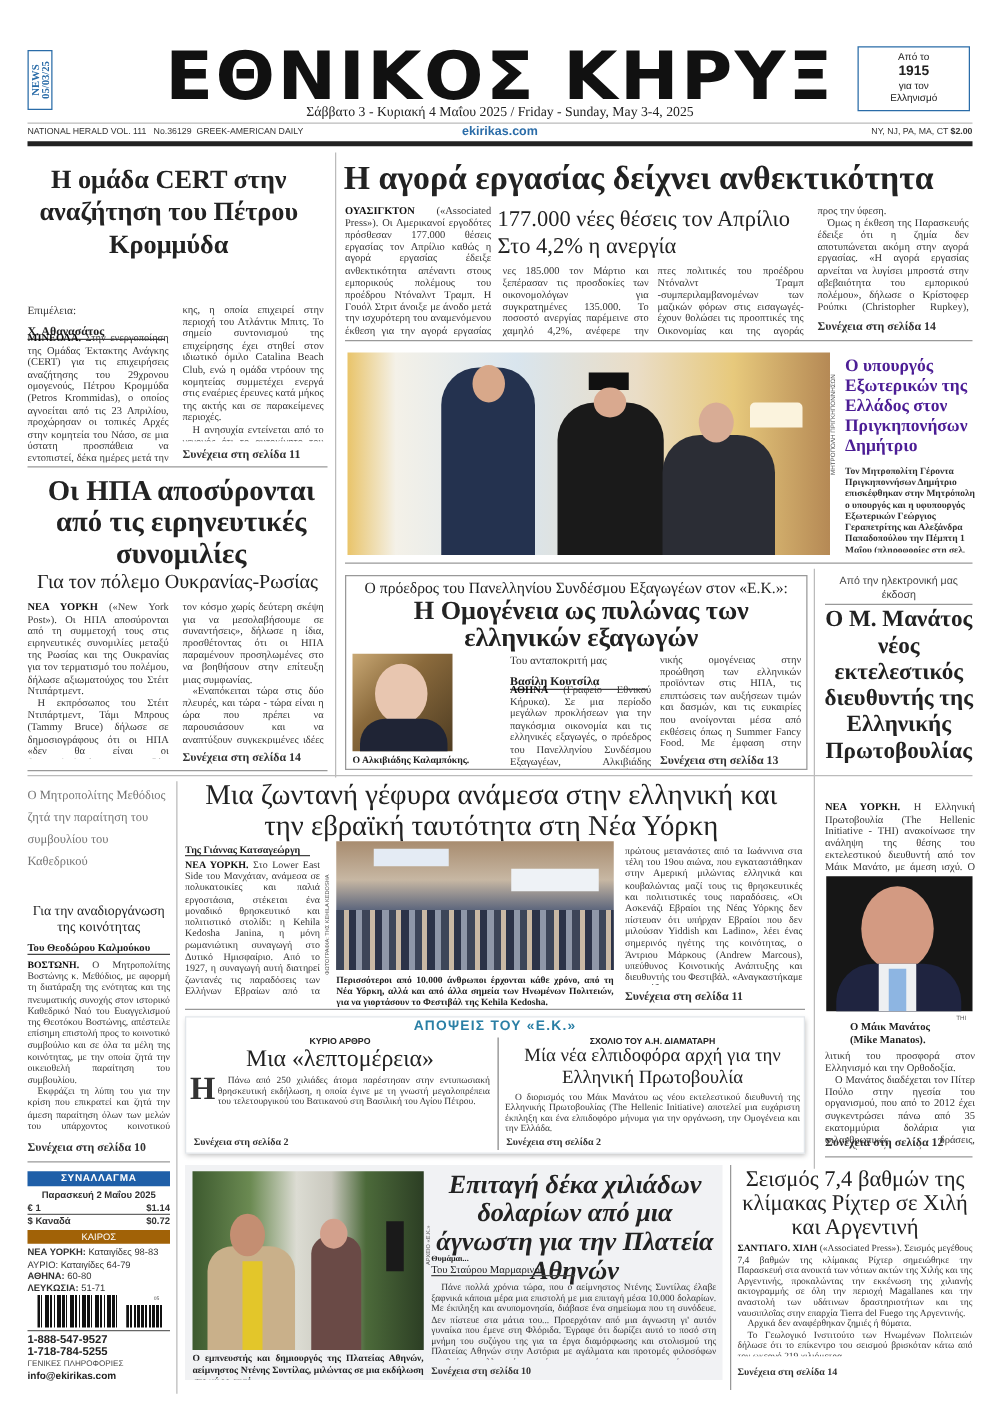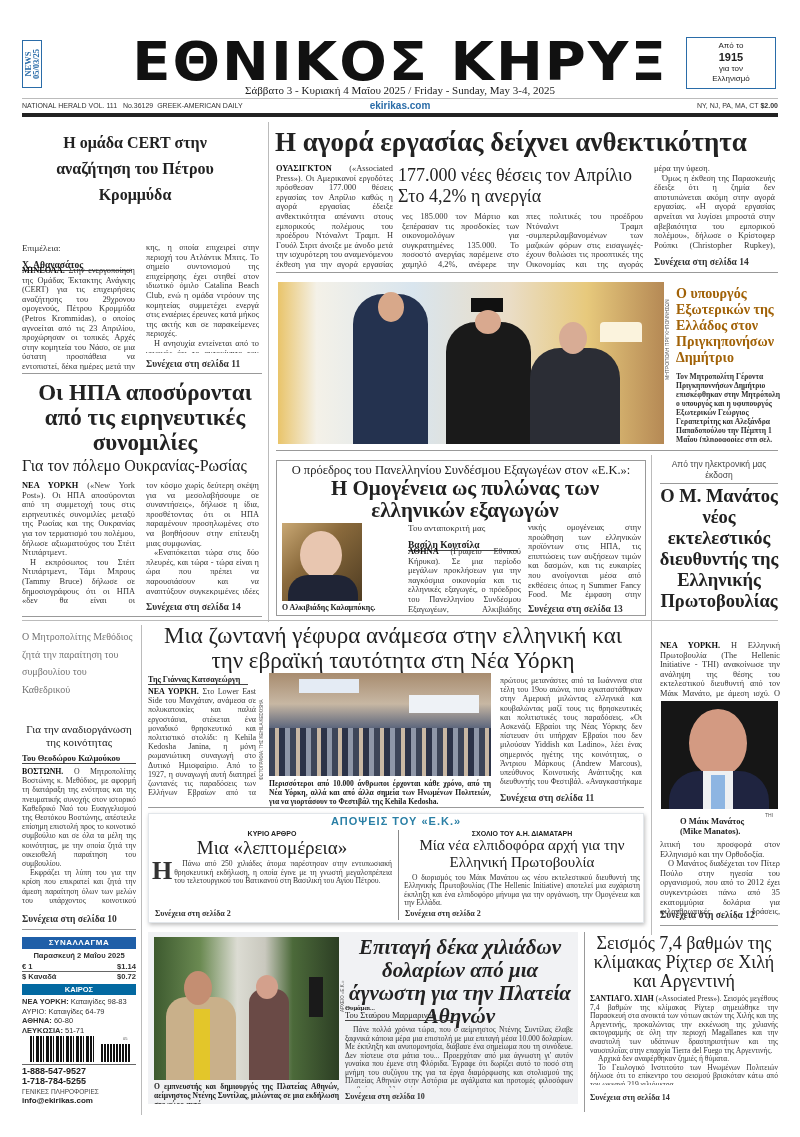--- a/index.html
+++ b/index.html
@@ -42,21 +42,21 @@
 
 <div class="hr" style="left:22px;top:98px;width:756px;background:#bbb"></div>
 <div class="abs sans" style="left:22px;top:102px;font-size:7px;color:#333;white-space:pre">NATIONAL HERALD VOL. 111   No.36129  GREEK-AMERICAN DAILY</div>
 <div class="abs sans" style="left:360px;top:100px;width:80px;text-align:center;font-size:10px;font-weight:bold;color:#2a6ca8">ekirikas.com</div>
 <div class="abs sans" style="right:22px;top:102px;font-size:7px;color:#333">
   <span>NY, NJ, PA, MA, CT</span>
   <b>$2.00</b>
 </div>
 <div class="abs" style="left:22px;top:113px;width:756px;height:4px;background:#222"></div>
 
-<h1 class="abs serif" style="left:30px;top:130px;width:210px;text-align:center;font-size:16px;line-height:26px;font-weight:bold;color:#222">Η ομάδα CERT στην αναζήτηση του Πέτρου Κρομμύδα</h1>
+<h1 class="abs serif" style="left:30px;top:130px;width:210px;text-align:center;font-size:21px;line-height:26px;font-weight:bold;color:#222">Η ομάδα CERT στην αναζήτηση του Πέτρου Κρομμύδα</h1>
 <div class="abs" style="left:22px;top:243px;width:120px">
   <div class="byline">Επιμέλεια:</div>
   <div class="byname" style="width:110px">Χ. Αθανασάτος</div>
 </div>
 <div class="abs body" style="left:22px;top:266px;width:113px;height:104px">
   <p class="noind"><span class="lead">ΜΙΝΕΟΛΑ.</span> <span>Στην ενεργοποίηση της Ομάδας Έκτακτης Ανάγκης (CERT) για τις επιχειρήσεις αναζήτησης του 29χρονου ομογενούς, Πέτρου Κρομμύδα (Petros Krommidas), ο οποίος αγνοείται από τις 23 Απριλίου, προχώρησαν οι τοπικές Αρχές στην κομητεία του Νάσο, σε μια ύστατη προσπάθεια να εντοπιστεί, δέκα ημέρες μετά την εξαφάνισή του.</span></p>
 
 </div>
 <div class="abs body" style="left:146px;top:243px;width:113px;height:110px">
   <p class="noind">κης, η οποία επιχειρεί στην περιοχή του Ατλάντικ Μπιτς. Το σημείο συντονισμού της επιχείρησης έχει στηθεί στον ιδιωτικό όμιλο Catalina Beach Club, ενώ η ομάδα ντρόουν της κομητείας συμμετέχει ενεργά στις εναέριες έρευνες κατά μήκος της ακτής και σε παρακείμενες περιοχές.</p>
@@ -77,43 +77,43 @@
   <div>Στο 4,2% η ανεργία</div>
 </div>
 <div class="abs body" style="left:402px;top:212px;width:117px;height:58px">
   <p class="noind">νες 185.000 τον Μάρτιο και ξεπέρασαν τις προσδοκίες των οικονομολόγων για συγκρατημένες 135.000. Το ποσοστό ανεργίας παρέμεινε στο χαμηλό 4,2%, ανέφερε την Παρασκευή το υπουργείο Εργασίας.</p>
 
 </div>
 <div class="abs body" style="left:526px;top:212px;width:117px;height:58px">
   <p class="noind">πτες πολιτικές του προέδρου Ντόναλντ Τραμπ -συμπεριλαμβανομένων των μαζικών φόρων στις εισαγωγές- έχουν θολώσει τις προοπτικές της Οικονομίας και της αγοράς εργασίας και έχουν αυξήσει τους φόβους ότι η αμερικανική οικονομία οδεύει</p>
 </div>
 <div class="abs body" style="left:654px;top:164px;width:121px;height:86px">
-  <p class="noind">μέρα την ύφεση.</p>
+  <p class="noind">προς την ύφεση.</p>
   <p>Όμως η έκθεση της Παρασκευής έδειξε ότι η ζημία δεν αποτυπώνεται ακόμη στην αγορά εργασίας. «Η αγορά εργασίας αρνείται να λυγίσει μπροστά στην αβεβαιότητα του εμπορικού πολέμου», δήλωσε ο Κρίστοφερ Ρούπκι (Christopher Rupkey), επικεφαλής οικονομολόγος της fwdbonds, μιας εταιρείας ερευνών για τις χρηματο-</p>
 </div>
 <div class="abs cont" style="left:654px;top:257px">Συνέχεια στη σελίδα 14</div>
 <div class="hr" style="left:276px;top:272px;width:502px"></div>
 
 <div class="photo" style="left:278px;top:282px;width:386px;height:162px;background:linear-gradient(90deg,#e9c46a 0%,#f4f1e8 10%,#d9e5ee 35%,#eaddc6 60%,#e7c97c 80%,#b58955 100%)">
   <div style="position:absolute;left:75px;top:12px;width:75px;height:150px;background:#24324f;border-radius:30px 30px 0 0"></div>
   <div style="position:absolute;left:100px;top:10px;width:26px;height:30px;background:#d8a88a;border-radius:50%"></div>
   <div style="position:absolute;left:168px;top:40px;width:85px;height:122px;background:#1a1a1a;border-radius:30px 30px 0 0"></div>
   <div style="position:absolute;left:193px;top:16px;width:32px;height:14px;background:#111"></div>
   <div style="position:absolute;left:197px;top:28px;width:26px;height:24px;background:#d9a98f;border-radius:50%"></div>
   <div style="position:absolute;left:252px;top:66px;width:90px;height:96px;background:#2b2d35;border-radius:30px 30px 0 0"></div>
   <div style="position:absolute;left:281px;top:40px;width:28px;height:32px;background:#d8ac95;border-radius:50%"></div>
   <div style="position:absolute;left:322px;top:40px;width:42px;height:20px;background:#fbf3dd;border-radius:4px 4px 0 0"></div>
 </div>
 <div class="abs sans" style="left:664px;top:380px;font-size:5px;color:#555;transform:rotate(-90deg);transform-origin:left top;white-space:nowrap">ΜΗΤΡΟΠΟΛΗ ΠΡΙΓΚΗΠΟΝΝΗΣΩΝ</div>
-<h2 class="abs serif" style="left:676px;top:286px;width:108px;font-size:14px;line-height:16px;font-weight:bold;color:#a16207">Ο υπουργός Εξωτερικών της Ελλάδος στον Πριγκηπονήσων Δημήτριο</h2>
+<h2 class="abs serif" style="left:676px;top:286px;width:108px;font-size:14px;line-height:16px;font-weight:bold;color:#4c1d95">Ο υπουργός Εξωτερικών της Ελλάδος στον Πριγκηπονήσων Δημήτριο</h2>
 <div class="abs body" style="left:676px;top:372px;width:104px;height:70px;font-weight:bold;font-size:7.6px;line-height:9px;text-align:left">Τον Μητροπολίτη Γέροντα Πριγκηποννήσων Δημήτριο επισκέφθηκαν στην Μητρόπολη ο υπουργός και η υφυπουργός Εξωτερικών Γεώργιος Γεραπετρίτης και Αλεξάνδρα Παπαδοπούλου την Πέμπτη 1 Μαΐου (πληροφορίες στη σελ. 10).</div>
 <div class="hr" style="left:276px;top:450px;width:502px"></div>
 
 <h1 class="abs serif" style="left:30px;top:380px;width:230px;text-align:center;font-size:23px;line-height:25px;font-weight:bold;color:#222">Οι ΗΠΑ αποσύρονται από τις ειρηνευτικές συνομιλίες</h1>
-<div class="abs serif" style="left:22px;top:457px;width:240px;font-size:16px;color:#222">Για τον πόλεμο Ουκρανίας-Ρωσίας</div>
+<div class="abs serif" style="left:22px;top:457px;width:240px;text-align:center;font-size:16px;color:#222">Για τον πόλεμο Ουκρανίας-Ρωσίας</div>
 <div class="abs body" style="left:22px;top:481px;width:113px;height:126px">
   <p class="noind"><span class="lead">ΝΕΑ ΥΟΡΚΗ</span> <span>(«New York Post»). Οι ΗΠΑ αποσύρονται από τη συμμετοχή τους στις ειρηνευτικές συνομιλίες μεταξύ της Ρωσίας και της Ουκρανίας για τον τερματισμό του πολέμου, δήλωσε αξιωματούχος του Στέιτ Ντιπάρτμεντ.</span></p>
   <p>Η εκπρόσωπος του Στέιτ Ντιπάρτμεντ, Τάμι Μπρους (Tammy Bruce) δήλωσε σε δημοσιογράφους ότι οι ΗΠΑ «δεν θα είναι οι διαμεσολαβητές» εφεξής, αντανακλώντας την απογοήτευση του προέδρου Ντόναλντ Τραμπ για την έλλειψη προόδου μεταξύ Κιέβου και Μόσχας για τον τερματισμό της αιματοχυσίας.</p>
 
 </div>
 <div class="abs body" style="left:146px;top:481px;width:113px;height:114px">
   <p class="noind">τον κόσμο χωρίς δεύτερη σκέψη για να μεσολαβήσουμε σε συναντήσεις», δήλωσε η ίδια, προσθέτοντας ότι οι ΗΠΑ παραμένουν προσηλωμένες στο να βοηθήσουν στην επίτευξη μιας συμφωνίας.</p>
   <p>«Εναπόκειται τώρα στις δύο πλευρές, και τώρα - τώρα είναι η ώρα που πρέπει να παρουσιάσουν και να αναπτύξουν συγκεκριμένες ιδέες για το πώς θα τερματιστεί αυτή η σύγκρουση. Αυτό θα εξαρτηθεί από αυτούς», δήλωσε η Μπρους.</p>
 
 </div>
@@ -217,21 +217,21 @@
 <div class="abs sans" style="left:22px;top:962px;width:114px;font-size:7.6px;font-weight:bold;color:#333">
   <div style="display:flex;justify-content:space-between;border-bottom:1px solid #666">
     <span>€ 1</span>
     <span>$1.14</span>
   </div>
   <div style="display:flex;justify-content:space-between">
     <span>$ Καναδά</span>
     <span>$0.72</span>
   </div>
 </div>
-<div class="abs sans" style="left:22px;top:984px;width:114px;height:11px;background:#0369a1;color:#fff;text-align:center;font-size:7.5px;font-weight:bold;line-height:11px">ΚΑΙΡΟΣ</div>
+<div class="abs sans" style="left:22px;top:984px;width:114px;height:11px;background:#a16207;color:#fff;text-align:center;font-size:7.5px;font-weight:normal;line-height:11px">ΚΑΙΡΟΣ</div>
 <div class="abs sans" style="left:22px;top:997px;width:120px;font-size:7.5px;line-height:9.5px;color:#333">
   <div><b>ΝΕΑ ΥΟΡΚΗ:</b> <span>Καταιγίδες 98-83</span></div>
   <div><span>ΑΥΡΙΟ:</span> <span>Καταιγίδες 64-79</span></div>
   <div><b>ΑΘΗΝΑ:</b> <span>60-80</span></div>
   <div><b>ΛΕΥΚΩΣΙΑ:</b> <span>51-71</span></div>
 </div>
 <div class="abs" style="left:30px;top:1036px;width:65px;height:26px;background:repeating-linear-gradient(90deg,#111 0 2px,#fff 2px 3px,#111 3px 4px,#fff 4px 6px,#111 6px 9px,#fff 9px 10px)"></div>
 <div class="abs" style="left:101px;top:1044px;width:30px;height:18px;background:repeating-linear-gradient(90deg,#111 0 2px,#fff 2px 3px,#111 3px 5px,#fff 5px 6px)"></div>
 <div class="abs sans" style="left:123px;top:1036px;font-size:4px;color:#555">05</div>
 <div class="hr" style="left:22px;top:1064px;width:114px;background:#666"></div>

